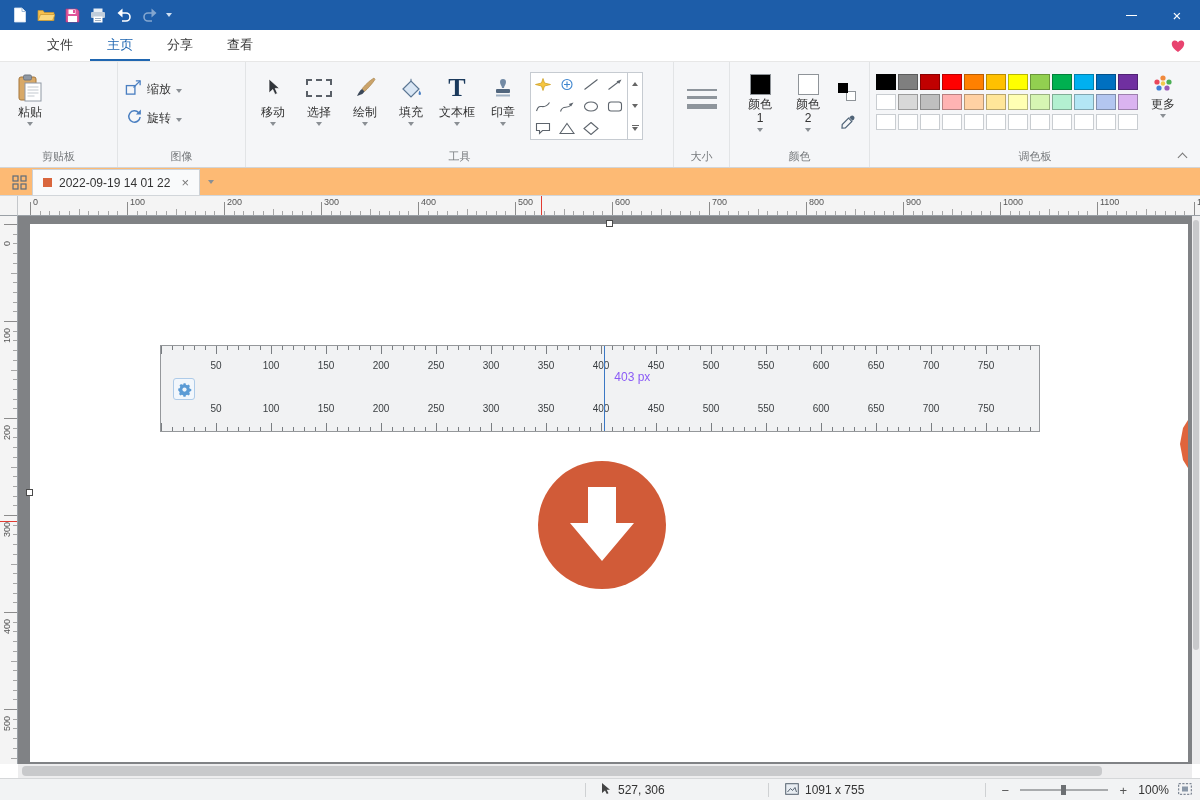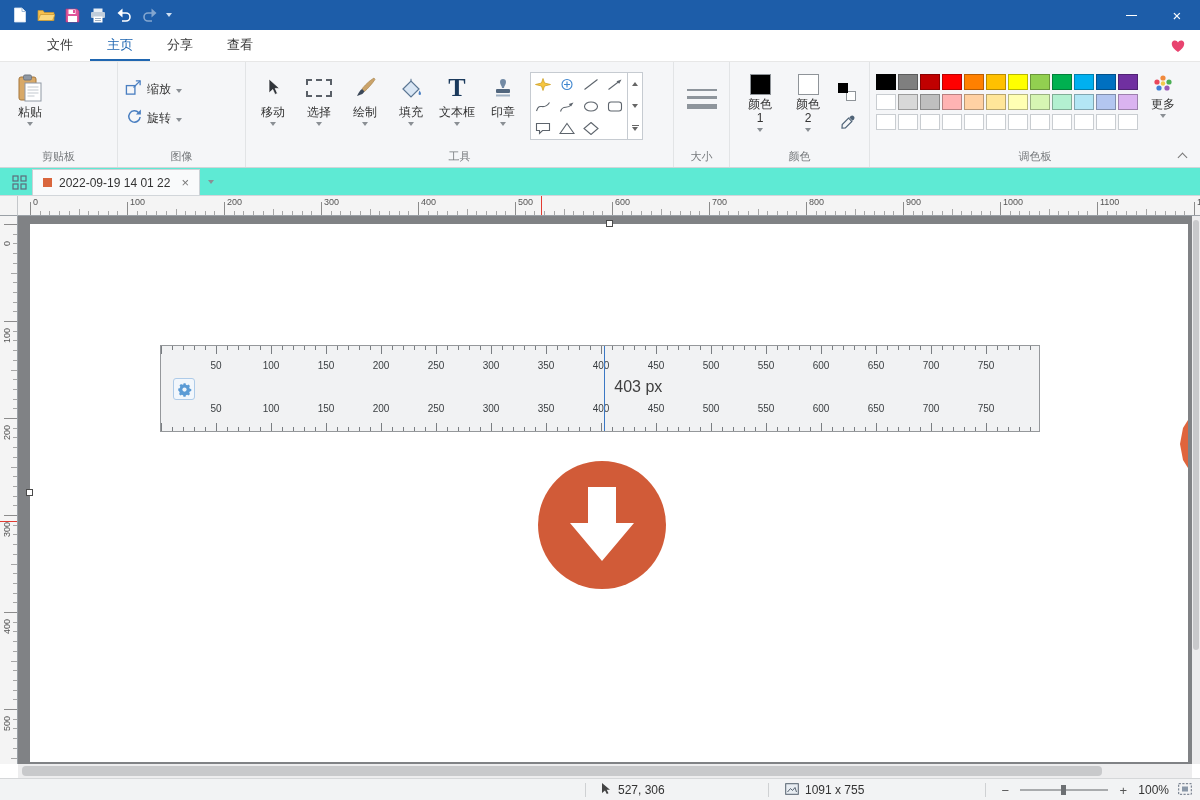--- a/index.html
+++ b/index.html
@@ -58,21 +58,21 @@
 .sq-b{position:absolute;left:0;top:0;width:10px;height:10px;background:#000;z-index:2;}
 .sq-w{position:absolute;right:0;bottom:0;width:10px;height:10px;background:#fff;border:1px solid #8f9499;}
 .toolcol{display:flex;flex-direction:column;align-items:center;gap:14px;padding-top:8px;width:26px;}
 .palgrid{display:grid;grid-template-columns:repeat(12,20px);grid-auto-rows:18px;gap:2px;padding-top:7px;align-content:start;}
 .swatch{width:20px;height:16px;border:1px solid rgba(0,0,0,.28);}
 .swatch.white{border:1px solid #c9cdd1;}
 .collapse{position:absolute;right:10px;bottom:4px;width:16px;height:14px;display:flex;align-items:center;justify-content:center;}
 .chev-up{width:7px;height:7px;border-left:1.5px solid #777;border-top:1.5px solid #777;transform:rotate(45deg);margin-top:3px;}
 
 
-.tabbar{position:absolute;top:168px;left:0;right:0;height:28px;background:#5eead4;border-bottom:1px solid #d2d6da;display:flex;align-items:flex-end;padding-left:6px;z-index:18;}
+.tabbar{position:absolute;top:168px;left:0;right:0;height:28px;background:#fdba74;border-bottom:1px solid #d2d6da;display:flex;align-items:flex-end;padding-left:6px;z-index:18;}
 .tablistbtn{width:26px;height:26px;display:flex;align-items:center;justify-content:center;}
 .doctab{height:26px;background:#f9fafb;border:1px solid #ccd1d6;border-bottom:none;display:flex;align-items:center;gap:7px;padding:0 10px;font-size:12px;color:#333;min-width:168px;}
 .docicon{width:9px;height:9px;background:#d9663d;}
 .tabclose{color:#777;font-size:13px;margin-left:auto;}
 .tabcaretbtn{width:22px;height:26px;display:flex;align-items:center;justify-content:center;}
 
 
 .corner{position:absolute;top:196px;left:0;width:18px;height:20px;background:#f4f4f4;border-bottom:1px solid #9aa0a6;border-right:1px solid #c4c7ca;z-index:15;}
 .ruler-h{position:absolute;top:196px;left:18px;right:0;height:20px;background:#f4f4f4;border-bottom:1px solid #9aa0a6;overflow:hidden;z-index:15;}
 .ruler-h .tick{position:absolute;bottom:0;width:1px;height:4px;background:#a6a6a6;}
@@ -94,21 +94,21 @@
 .rwidget{position:absolute;left:130px;top:121px;width:880px;height:87px;background:#f1f2f3;border:1px solid #95989b;}
 .wtick{position:absolute;width:1px;background:#7a7e82;}
 .wtick.top{top:0;height:4px;}
 .wtick.top.big{height:8px;}
 .wtick.bot{bottom:0;height:4px;}
 .wtick.bot.big{height:8px;}
 .wlabel{position:absolute;font-size:10px;color:#3c4043;transform:translateX(-50%);}
 .wlabel.top{top:14px;}
 .wlabel.bot{top:57px;}
 .wmarker{position:absolute;top:0;bottom:0;width:1px;background:#3b78c4;}
-.wvalue{position:absolute;font-size:16px;color:#404040;top:32px;}
+.wvalue{position:absolute;font-size:12px;color:#8b5cf6;top:24px;}
 .gearbtn{position:absolute;left:12px;top:32px;width:22px;height:22px;border:1px solid #aecbe8;background:#f2f7fc;border-radius:3px;display:flex;align-items:center;justify-content:center;}
 .dlicon{position:absolute;left:506px;top:235px;width:132px;height:132px;}
 .edgeshape{position:absolute;right:0;top:196px;width:8px;height:48px;}
 
 
 .vscroll{position:absolute;top:216px;right:0;width:8px;height:548px;background:#ededee;z-index:16;}
 .vscroll .thumb{position:absolute;top:4px;left:1px;width:6px;height:430px;background:#c8c9cb;border-radius:3px;}
 .hscroll{position:absolute;left:18px;bottom:22px;width:1174px;height:14px;background:#ededee;z-index:16;}
 .hscroll .thumb{position:absolute;left:4px;top:2px;height:10px;width:1080px;background:#c8c9cb;border-radius:4px;}
 

